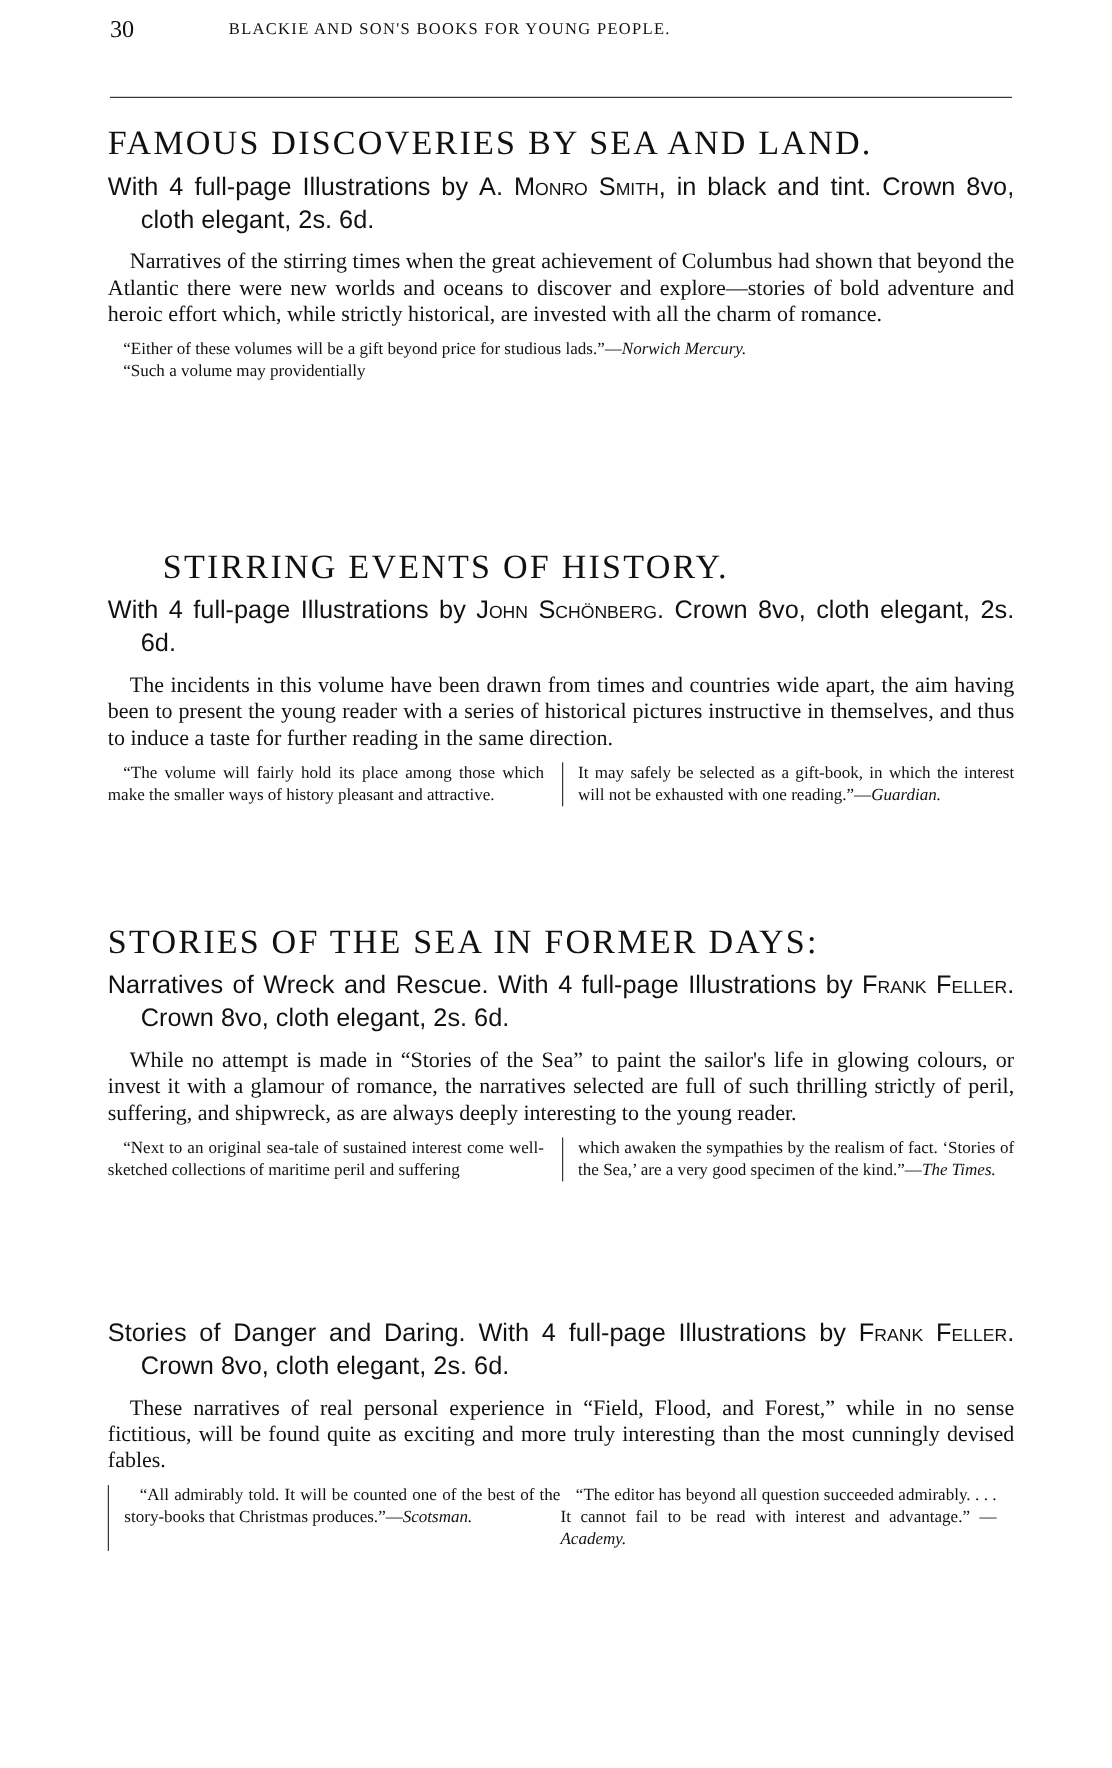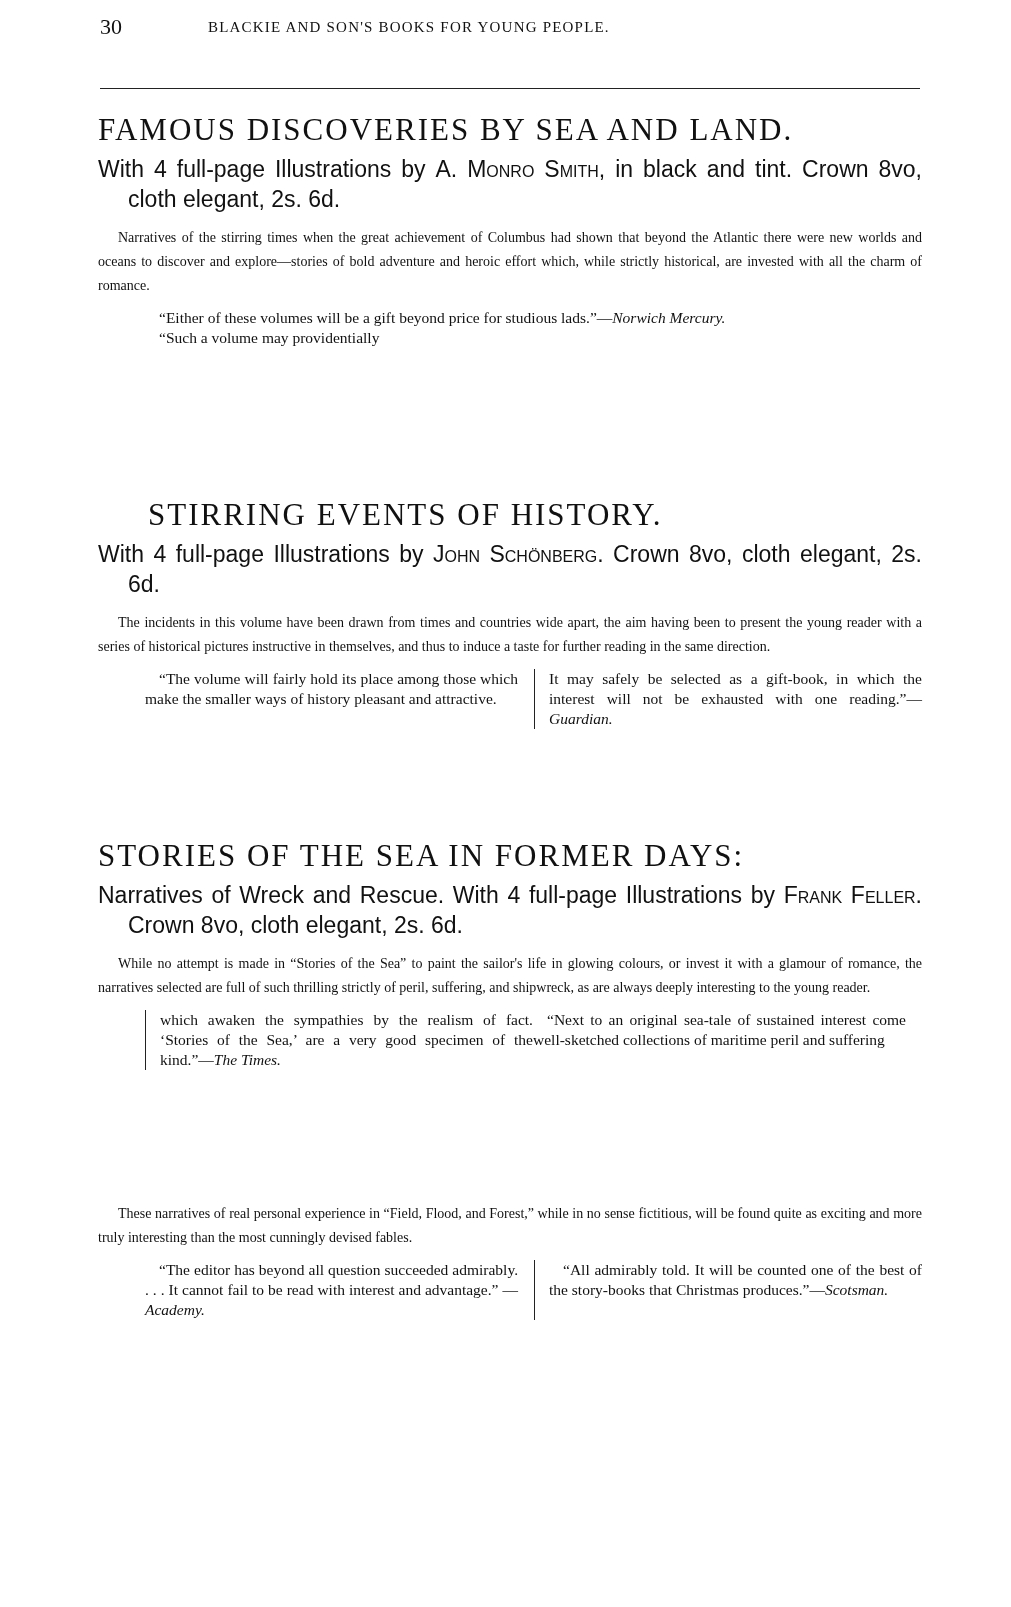--- a/index.html
+++ b/index.html
@@ -11,23 +11,23 @@
   .running-title { position:absolute; left:108px; top:5px; font-size:15px; letter-spacing:1.2px;
                    font-family:"Liberation Serif",serif; }
   .rule { position:absolute; left:100px; top:88px; width:820px; height:0; border-top:1.5px solid #222; }
 
   .section { position:absolute; left:98px; width:824px; }
   .title { font-family:"Liberation Serif",serif; font-size:31px;
            letter-spacing:2px; white-space:nowrap; line-height:36px; }
   .subtitle { font-family:Liberation Sans, sans-serif; font-size:23px; line-height:30px;
               margin-top:6px; text-indent:0; padding-left:30px; text-indent:-30px; text-align:justify; }
   .sc { font-variant:small-caps; }
-  .desc { font-family:"Liberation Serif",serif; font-size:14px; line-height:24px; margin-top:12px;
+  .desc { font-family:"Liberation Serif",serif; font-size:20px; line-height:24px; margin-top:12px;
           text-indent:20px; text-align:justify; }
-  .reviews { display:flex; margin-top:10px; font-family:"Liberation Serif",serif; font-size:15.5px; line-height:20px;margin-left:47px; }
+  .reviews { display:flex; margin-top:10px; font-family:"Liberation Serif",serif; font-size:15.5px; line-height:20px; }
   .rev-col { flex:1; text-align:justify; }
   .rev-col.left { padding-right:16px; }
   .rev-col.right { padding-left:14px; border-left:1.5px solid #222; }
   .rev-col p { margin:0; text-indent:14px; }
   .rev-col p.noind { text-indent:0; }
   .src { font-style:italic; }
 </style>
 </head>
 <body>
 
@@ -63,34 +63,35 @@
         <p class="noind"><span>It may safely be selected as a gift-book, in which the interest will not be exhausted with one reading.”—</span><span class="src">Guardian.</span></p>
       </div>
     </div>
   </div>
 
   <div class="section" style="top:838px;">
     <div class="title">STORIES OF THE SEA IN FORMER DAYS:</div>
     <div class="subtitle"><span>Narratives of Wreck and Rescue.  With 4 full-page Illustrations by </span><span class="sc">Frank Feller</span><span>.  Crown 8vo, cloth elegant, 2s. 6d.</span></div>
     <div class="desc">While no attempt is made in “Stories of the Sea” to paint the sailor's life in glowing colours, or invest it with a glamour of romance, the narratives selected are full of such thrilling strictly of peril, suffering, and shipwreck, as are always deeply interesting to the young reader.</div>
     <div class="reviews">
+      <div class="rev-col left">
+        <p><span>“Next to an original sea-tale of sustained interest come well-sketched collections of maritime peril and suffering</span></p>
+      </div>
       <div class="rev-col right">
         <p class="noind"><span>which awaken the sympathies by the realism of fact. ‘Stories of the Sea,’ are a very good specimen of the kind.”—</span><span class="src">The Times.</span></p>
-      </div>
-      <div class="rev-col left">
-        <p><span>“Next to an original sea-tale of sustained interest come well-sketched collections of maritime peril and suffering</span></p>
       </div>
     </div>
   </div>
 
   <div class="section" style="top:1190px;">
+    <div class="subtitle"><span>Stories of Danger and Daring.  With 4 full-page Illustrations by </span><span class="sc">Frank Feller</span><span>.  Crown 8vo, cloth elegant, 2s. 6d.</span></div>
     <div class="desc">These narratives of real personal experience in “Field, Flood, and Forest,” while in no sense fictitious, will be found quite as exciting and more truly interesting than the most cunningly devised fables.</div>
     <div class="reviews">
+      <div class="rev-col right">
+        <p><span>“All admirably told. It will be counted one of the best of the story-books that Christmas produces.”—</span><span class="src">Scotsman.</span></p>
+      </div>
       <div class="rev-col left">
         <p><span>“The editor has beyond all question succeeded admirably. . . . It cannot fail to be read with interest and advantage.” —</span><span class="src">Academy.</span></p>
-      </div>
-      <div class="rev-col right">
-        <p><span>“All admirably told. It will be counted one of the best of the story-books that Christmas produces.”—</span><span class="src">Scotsman.</span></p>
       </div>
     </div>
   </div>
 
 </div>
 
 </body></html>

